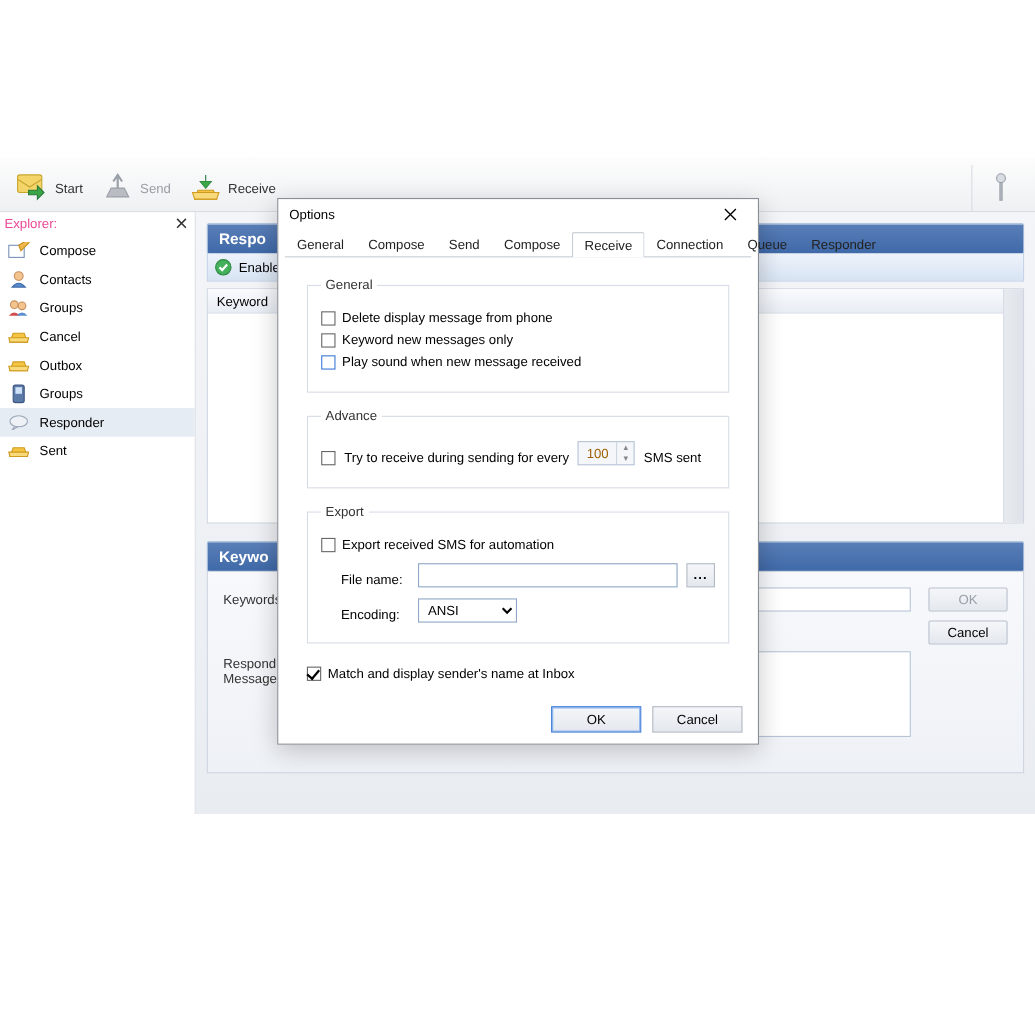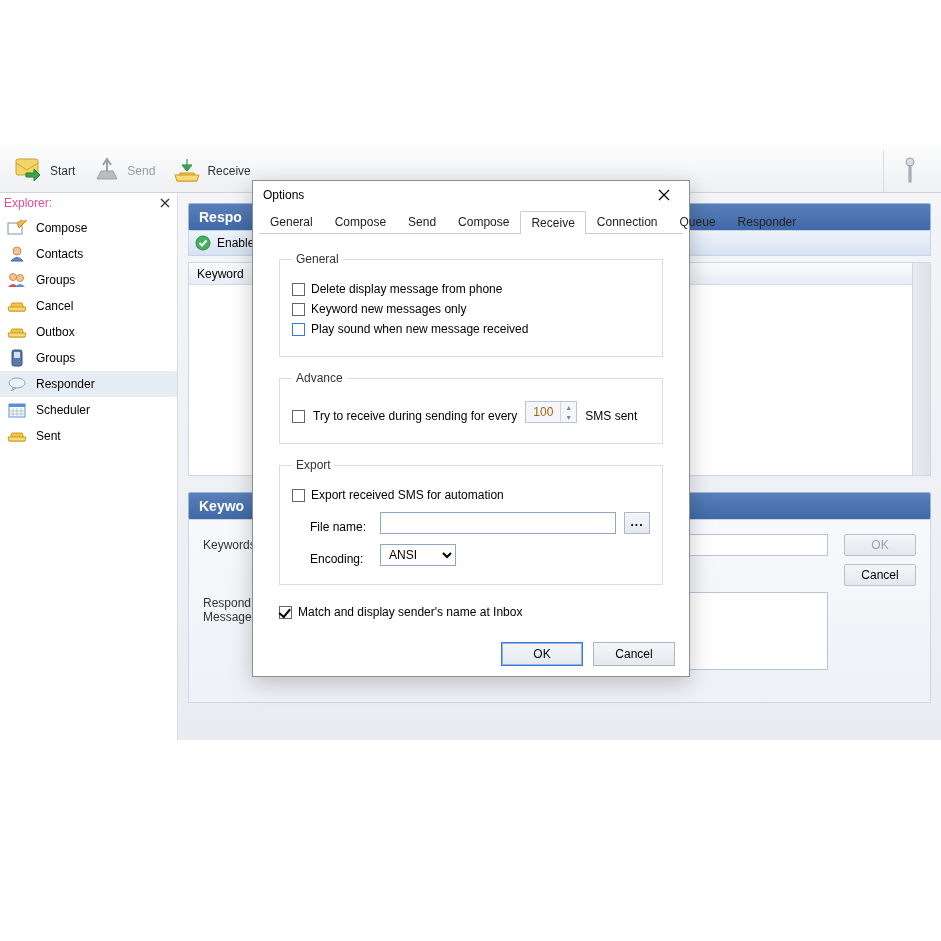--- a/index.html
+++ b/index.html
@@ -56,21 +56,21 @@
   .cb{width:13px;height:13px;border:1px solid #666;background:#fff;display:inline-flex;align-items:center;justify-content:center;cursor:pointer}
   .cb.blue{border-color:#3a78d6}
   .cb.checked::after{content:"";width:9px;height:5px;border-left:2px solid #000;border-bottom:2px solid #000;transform:rotate(-50deg) translate(0,-1px)}
   .inl{display:flex;align-items:flex-end;gap:8px}
   .spin{display:inline-flex;align-items:center;border:1px solid #b7c4d6;height:22px;background:#f4f6f9}
   .spin .num{width:34px;text-align:center;color:#a16207}
   .spin .arrs{width:16px;height:20px;border-left:1px solid #cfd6e0;display:flex;flex-direction:column}
   .spin .arrs div{flex:1;display:flex;align-items:center;justify-content:center;font-size:7px;color:#888}
   .tf{flex:1;height:22px;border:1px solid #8fa6c7;background:#fff}
   .dots{width:26px;height:22px;border:1px solid #b0b8c4;background:linear-gradient(#f4f6f9,#e4e8ee);text-align:center;line-height:18px;font-weight:bold;letter-spacing:1px}
-  select.enc{height:22px;width:76px;border:1px solid #8fa6c7;background:#fff;font-family:inherit;font-size:12px;padding:0 4px}
+  select.enc{height:22px;width:90px;border:1px solid #8fa6c7;background:#fff;font-family:inherit;font-size:12px;padding:0 4px}
   .dlg-btns{display:flex;justify-content:flex-end;gap:10px;padding:10px 14px}
   .dlg-btn{min-width:82px;height:24px;border:1px solid #adb4bf;background:linear-gradient(#f4f6f9,#e4e8ee);text-align:center;line-height:22px;cursor:pointer}
   .dlg-btn.primary{border-color:#3a78d6;box-shadow:0 0 0 1px #8fb7ef inset}
 </style>
 </head>
 <body>
 
 <div class="app">
 
   <div class="toolbar">
@@ -184,34 +184,20 @@
           <span class="ic">
               <svg width="18" height="14" viewBox="0 0 18 14">
                 <ellipse cx="9" cy="6" rx="8" ry="5" fill="#eef2f7" stroke="#9aa6b6"></ellipse>
                 <path d="M5 11 L3 14 L8 11 Z" fill="#eef2f7" stroke="#9aa6b6"></path>
               </svg>
             </span>
           <span>Responder</span>
         </div>
         <div class="expl-item">
           <span class="ic">
-              <svg width="18" height="16" viewBox="0 0 18 16">
-                <rect x="1" y="2" width="16" height="13" fill="#fff" stroke="#5b8fd1"></rect>
-                <rect x="1" y="2" width="16" height="3" fill="#5b8fd1"></rect>
-                <line x1="5" y1="6" x2="5" y2="14" stroke="#aac2e0"></line>
-                <line x1="9" y1="6" x2="9" y2="14" stroke="#aac2e0"></line>
-                <line x1="13" y1="6" x2="13" y2="14" stroke="#aac2e0"></line>
-                <line x1="2" y1="9" x2="16" y2="9" stroke="#aac2e0"></line>
-                <line x1="2" y1="12" x2="16" y2="12" stroke="#aac2e0"></line>
-              </svg>
-            </span>
-          <span>Scheduler</span>
-        </div>
-        <div class="expl-item">
-          <span class="ic">
               <svg width="20" height="14" viewBox="0 0 20 14">
                 <path d="M2 12 L18 12 L15 4 L5 4 Z" fill="#f4c542" stroke="#cf9a1f"></path>
                 <path d="M2 12 L1 8 L19 8 L18 12 Z" fill="#f8da7a" stroke="#cf9a1f"></path>
               </svg>
             </span>
           <span>Sent</span>
         </div>
       </div>
     </div>
 

